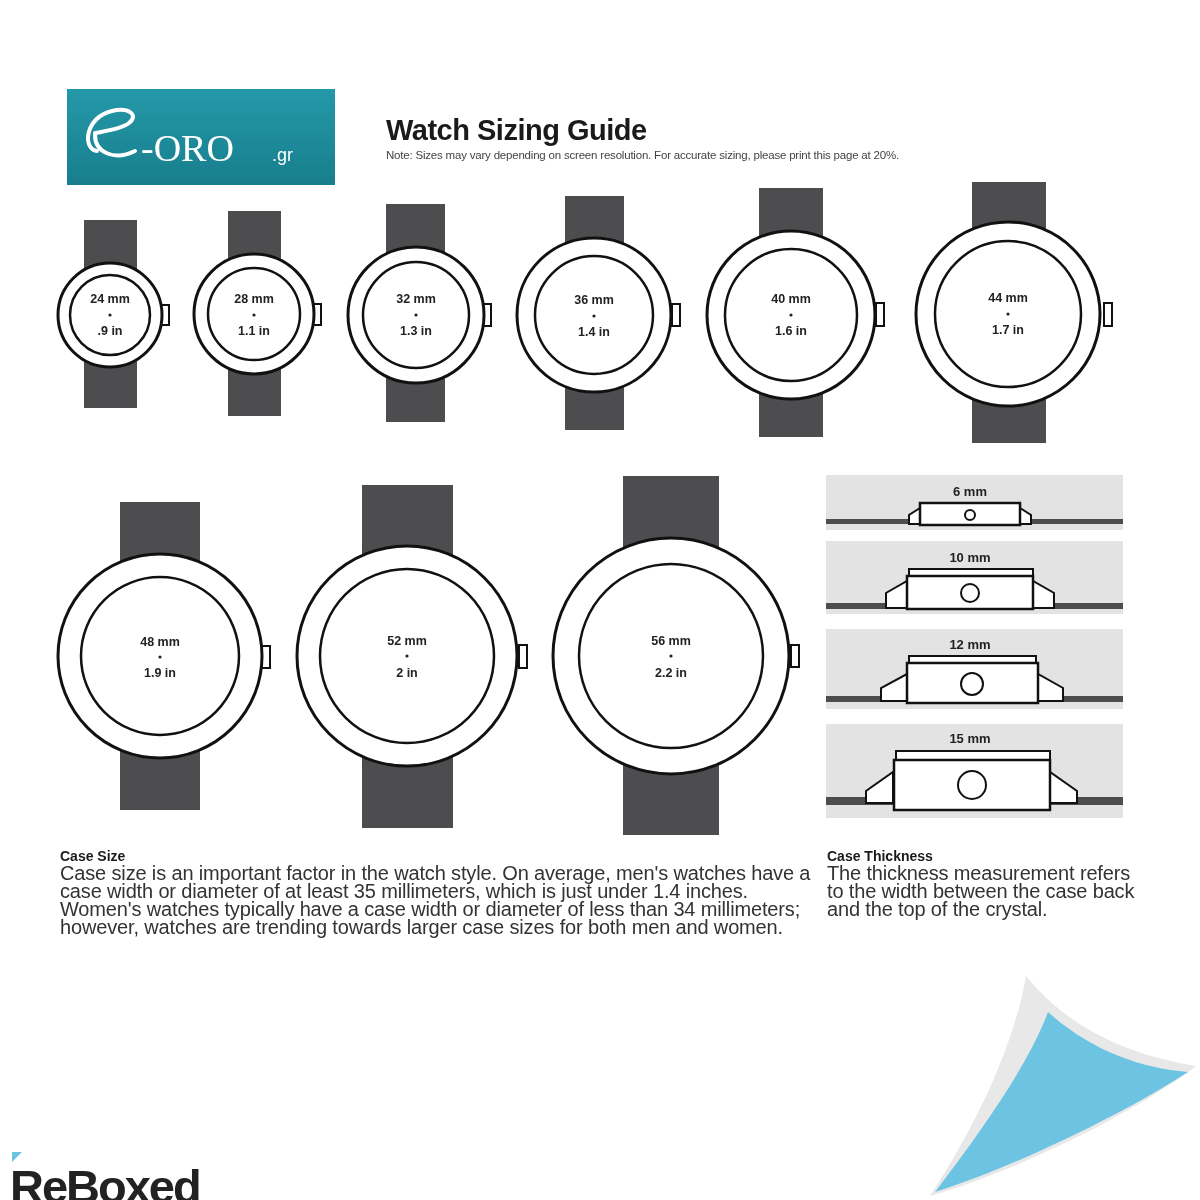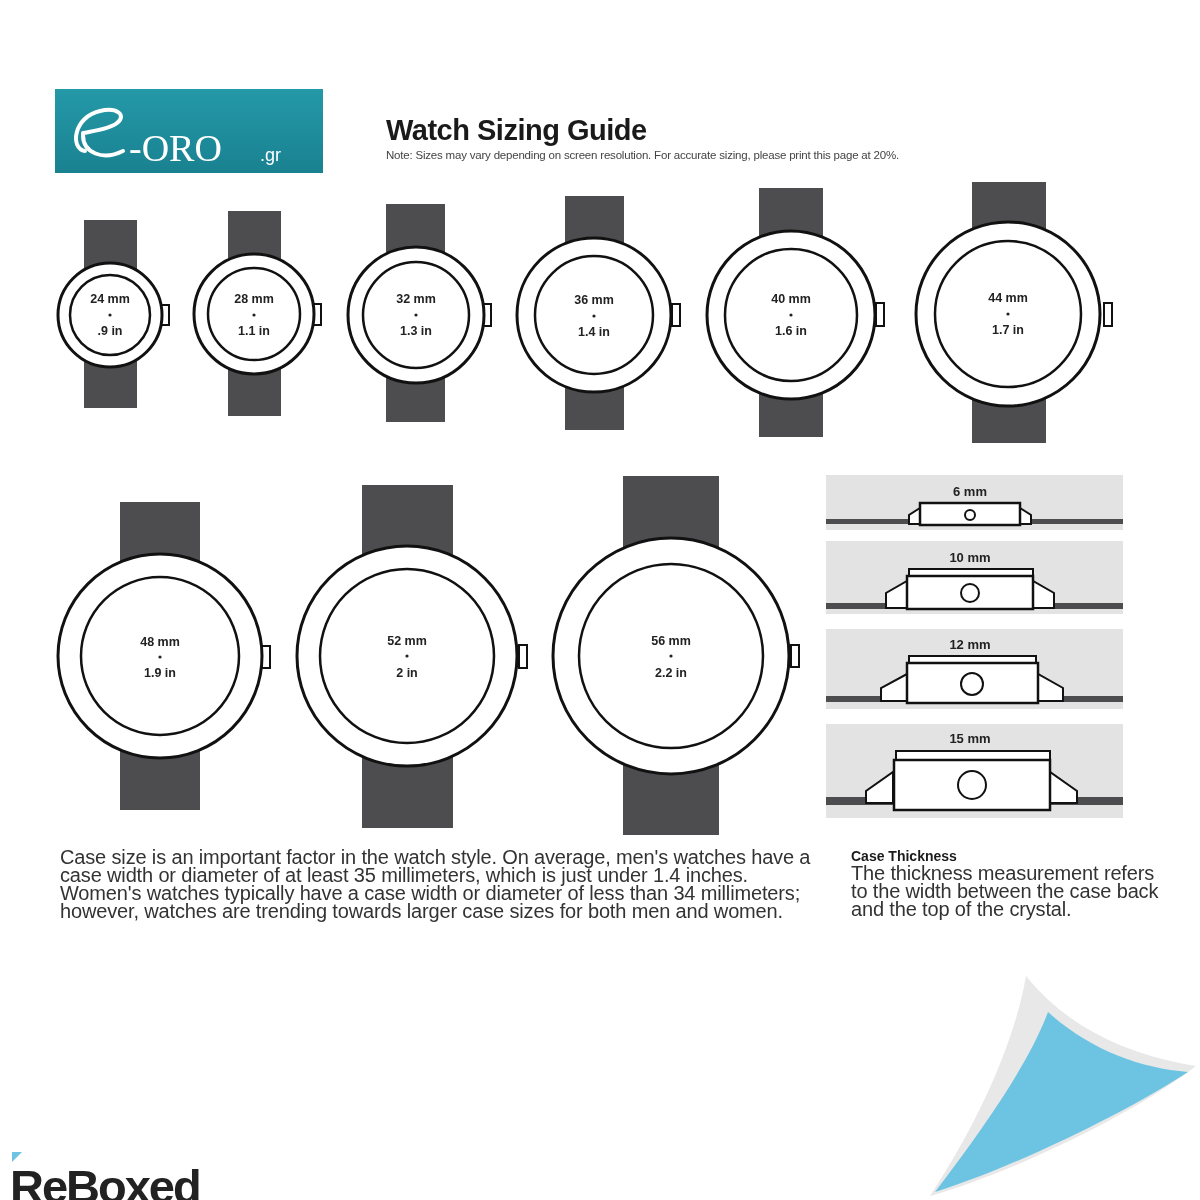--- a/index.html
+++ b/index.html
@@ -1,28 +1,28 @@
 <!DOCTYPE html>
 <html><head>
 <meta charset="utf-8">
 <style>
   html, body { margin: 0; padding: 0; background: #ffffff; }
   body { width: 1200px; height: 1200px; position: relative; overflow: hidden; font-family: "Liberation Sans", sans-serif; color: #1a1a1a; }
   .abs { position: absolute; }
-  .logo-box { left: 55px; top: 89px; width: 268px; height: 84px; background: #1f8f9f; overflow: hidden; }
+  .logo-box { left: 67px; top: 89px; width: 268px; height: 96px; background: #1f8f9f; overflow: hidden; }
   .logo-box svg { position: absolute; left: 0; top: 0; }
   .title { left: 386px; top: 114px; font-size: 29px; font-weight: bold; letter-spacing: -0.5px; color: #1a1a1a; white-space: nowrap; }
   .note { left: 386px; top: 149px; font-size: 11.5px; color: #444; white-space: nowrap; letter-spacing: -0.2px; }
   .watches { left: 0; top: 0; width: 1200px; height: 1200px; }
   .wlabel { font-family: "Liberation Sans", sans-serif; font-weight: bold; fill: #222; text-anchor: middle; }
   .thk-label { font-family: "Liberation Sans", sans-serif; font-weight: bold; fill: #222; text-anchor: middle; font-size: 13px; }
   .sec-title { font-size: 14px; font-weight: bold; color: #1a1a1a; }
   .sec-body { font-size: 20px; color: #333; line-height: 18px; letter-spacing: -0.15px; }
   .case-size { left: 60px; top: 848px; width: 760px; }
-  .case-thick { left: 827px; top: 848px; width: 320px; margin-left: 24px; }
+  .case-thick { left: 827px; top: 848px; width: 320px; }
   .reboxed { left: 10px; top: 1143px; font-size: 47px; font-weight: bold; color: #222; letter-spacing: -2px; line-height: 1; margin-top: 20px; }
 </style>
 </head>
 <body>
 
 <div class="abs logo-box">
   <svg width="268" height="96" viewBox="0 0 268 96">
     <defs>
       <linearGradient id="lg" x1="0" y1="0" x2="0" y2="1">
         <stop offset="0" stop-color="#2499a8"></stop>
@@ -172,20 +172,21 @@
     <text class="thk-label" x="970" y="743">15 mm</text>
   </g>
 
   <g>
     <path d="M1026 976 C 1070 1030, 1130 1055, 1196 1066 C 1140 1110, 1020 1170, 930 1196 C 980 1120, 1015 1040, 1026 976 Z" fill="#e8e8e8"></path>
     <path d="M1048 1012 C 1090 1050, 1140 1068, 1188 1072 C 1130 1110, 1020 1165, 935 1192 C 990 1120, 1030 1060, 1048 1012 Z" fill="#6cc4e2"></path>
   </g>
 </svg>
 
 <div class="abs case-size">
+  <div class="sec-title">Case Size</div>
   <div class="sec-body">Case size is an important factor in the watch style. On average, men's watches have a case width or diameter of at least 35 millimeters, which is just under 1.4 inches. Women's watches typically have a case width or diameter of less than 34 millimeters; however, watches are trending towards larger case sizes for both men and women.</div>
 </div>
 
 <div class="abs case-thick">
   <div class="sec-title">Case Thickness</div>
   <div class="sec-body">The thickness measurement refers to the width between the case back and the top of the crystal.</div>
 </div>
 
 <div class="abs reboxed">ReBoxed</div>
 <svg class="abs" style="left:10px;top:1150px" width="14" height="14">

